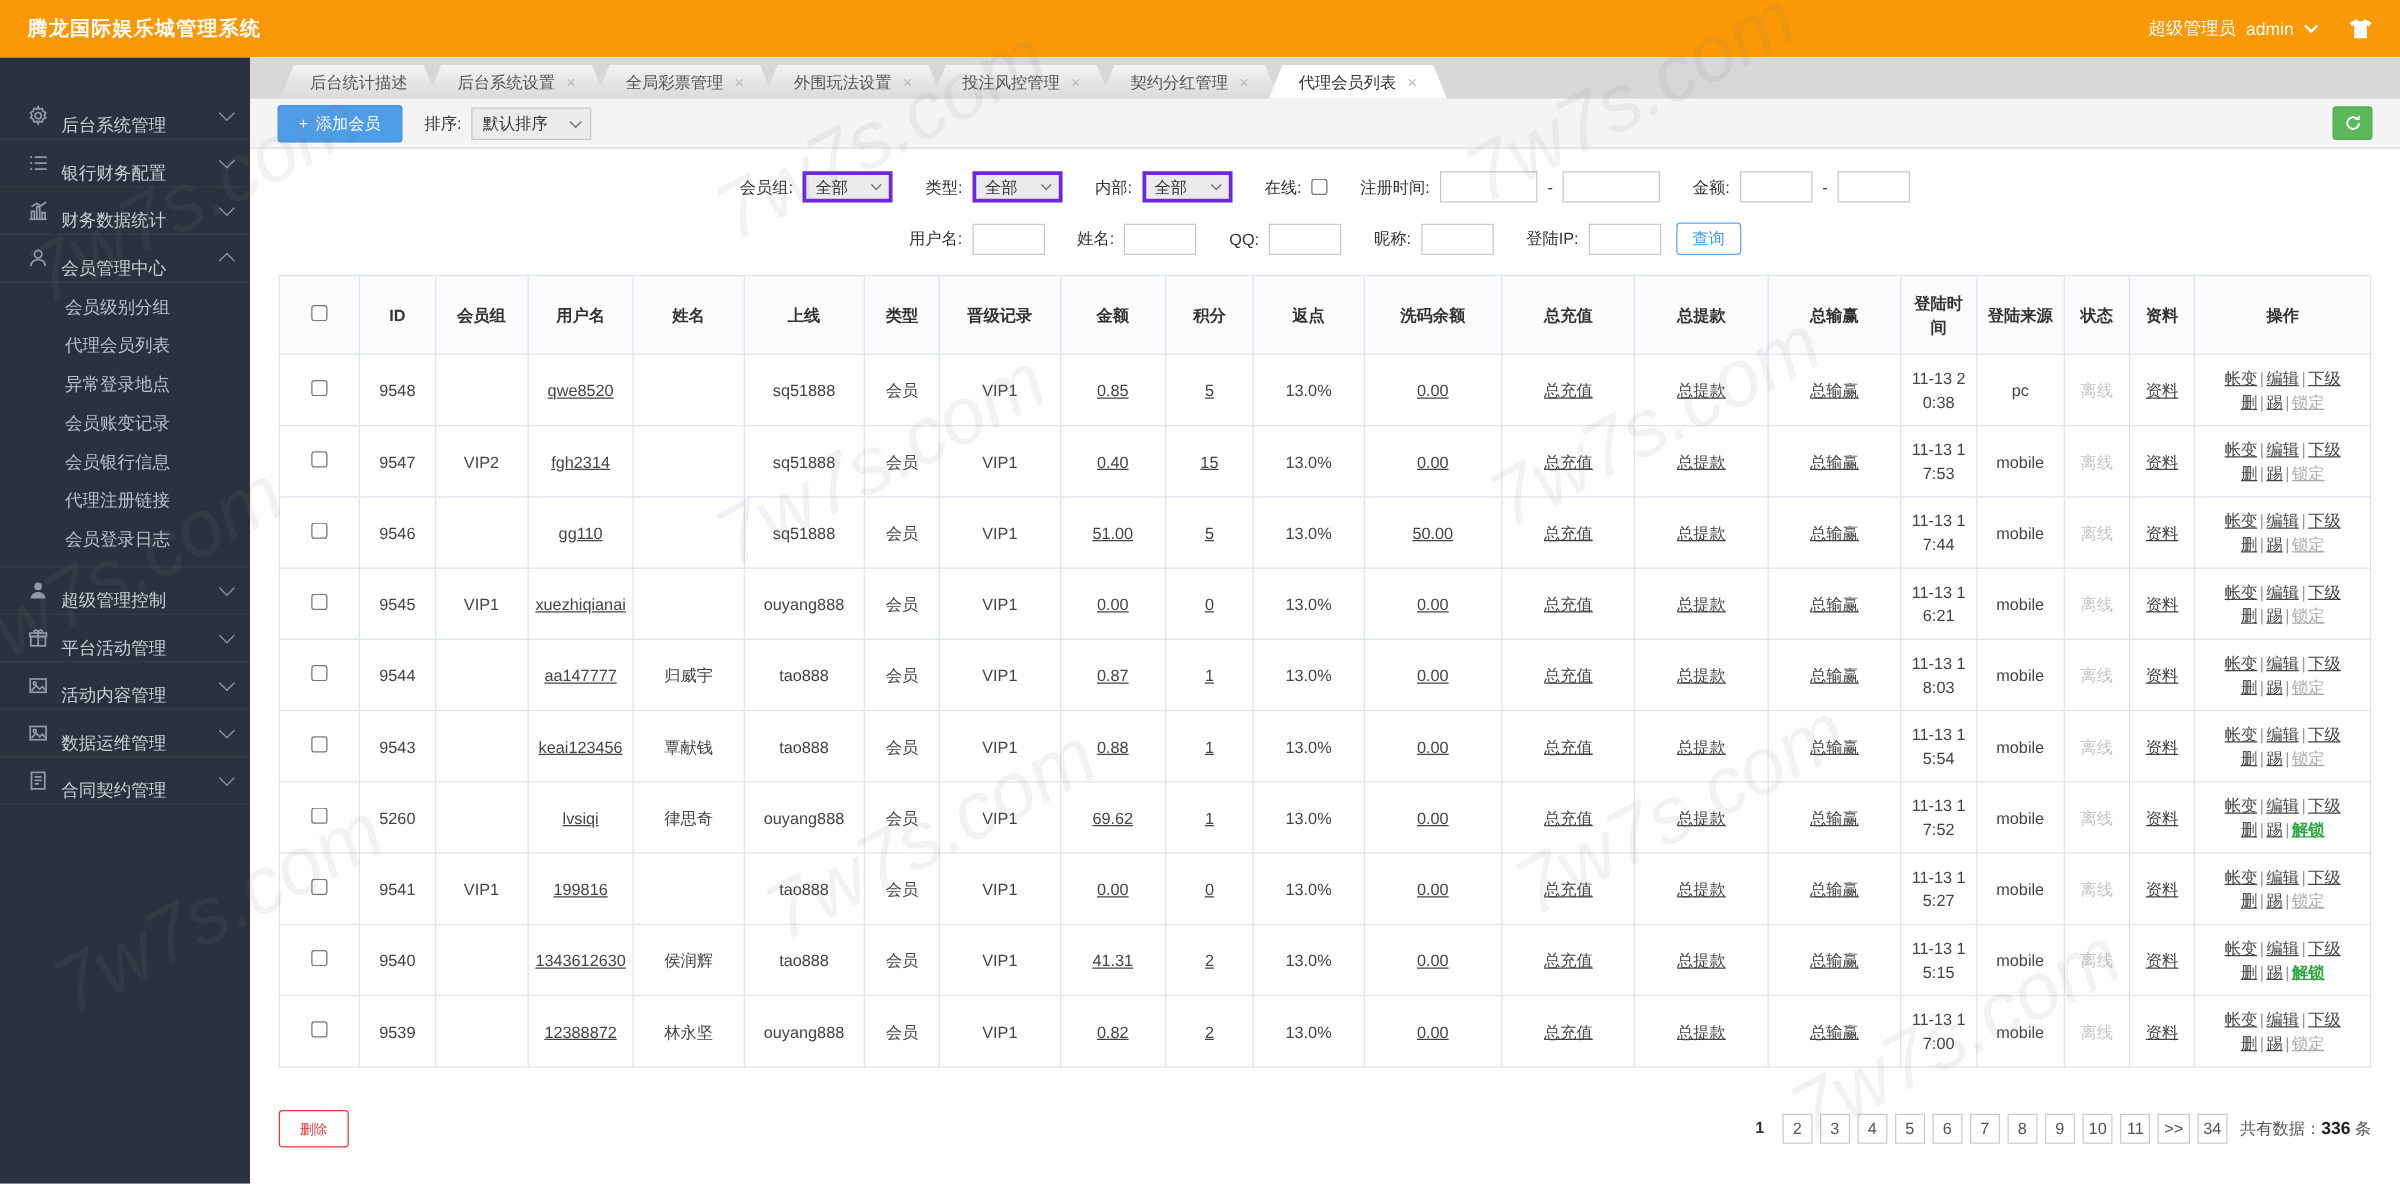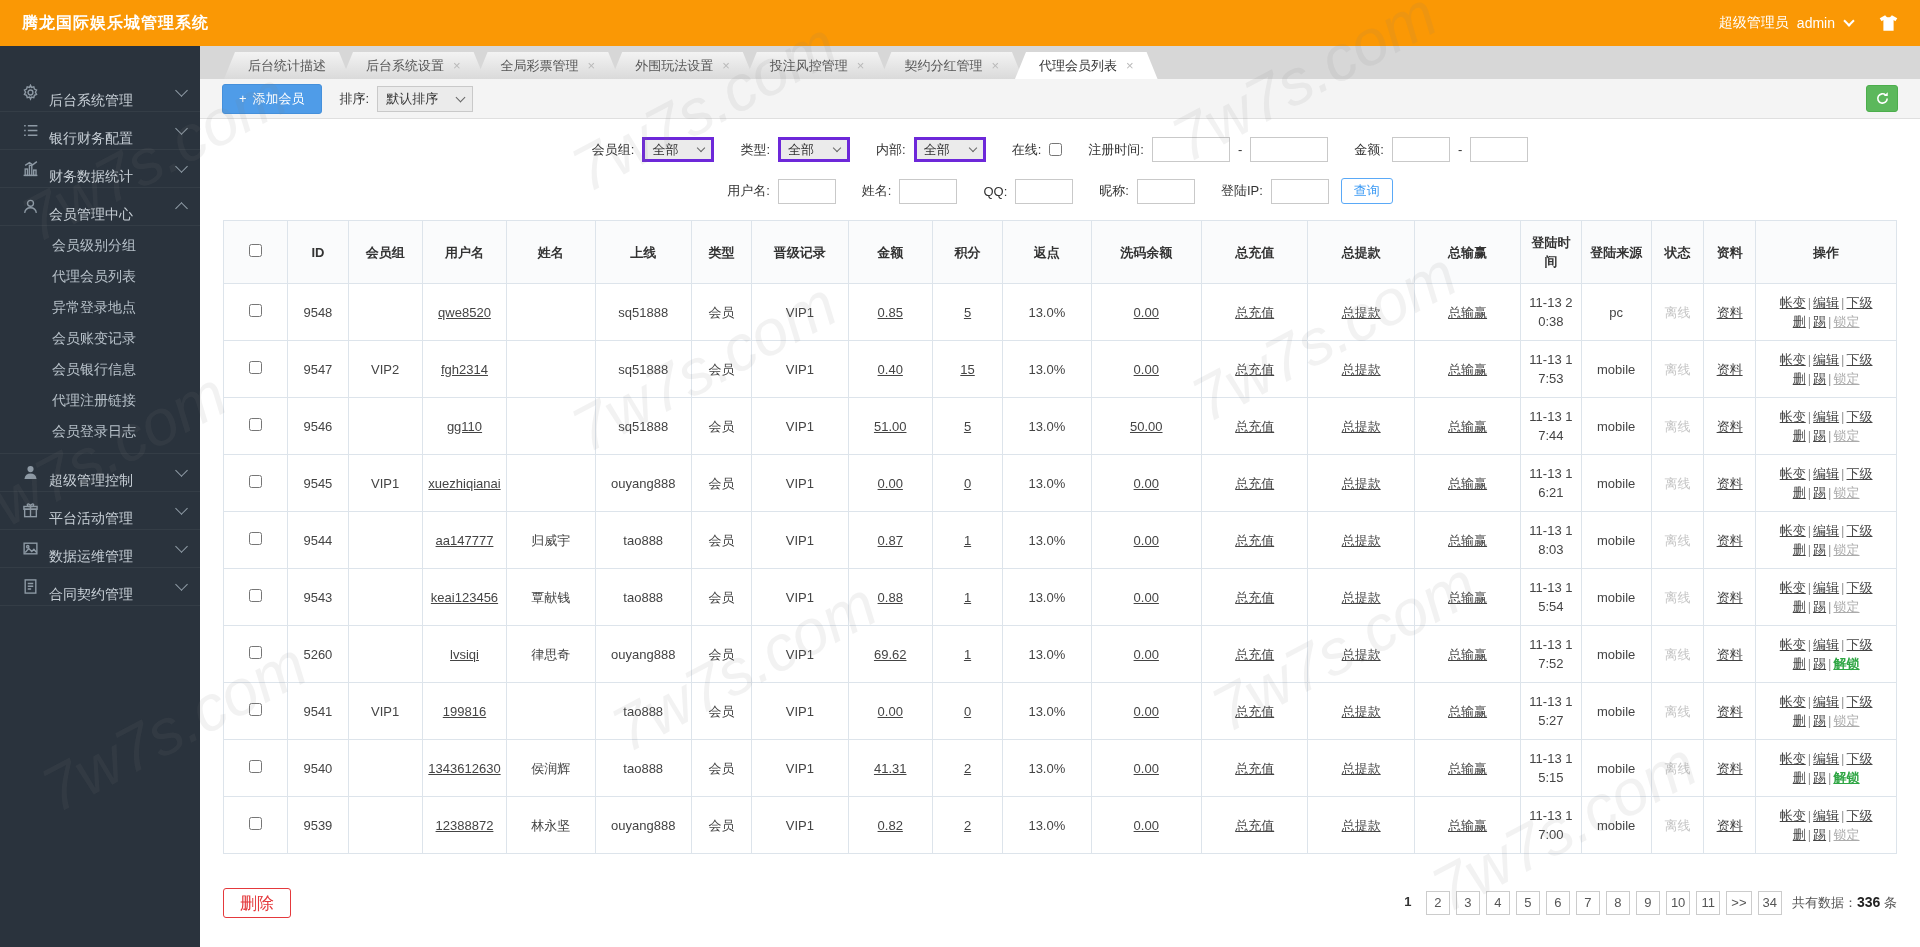--- a/index.html
+++ b/index.html
@@ -65,21 +65,21 @@
   td { color:#444; }
   a.tl { color:#444; text-decoration:underline; cursor:pointer; }
   .status-off { color:#C6C6C6; }
   .op-sep { color:#999; margin:0 2px; }
   .op-lock { color:#ABABAB; text-decoration:underline; cursor:pointer; }
   .op-unlock { color:#2FA644; text-decoration:underline; cursor:pointer; font-weight:bold; }
   .op-group { white-space:nowrap; display:inline-block; }
 
   
   .footer { display:flex; align-items:center; padding:34px 23px 0; }
-  .btn-del { height:30px; padding:0 16px; background:#fff; border:1px solid #E4393C; color:#E4393C; border-radius:3px; font-size:17px; cursor:pointer; }
+  .btn-del { height:30px; padding:0 16px; background:#fff; border:1px solid #E4393C; color:#E4393C; border-radius:3px; font-size:11px; cursor:pointer; }
   .footer .spacer { flex:1; }
   .pager { display:flex; align-items:center; gap:6px; }
   .page { min-width:24px; height:24px; line-height:22px; text-align:center; font-size:13px; color:#555; cursor:pointer; }
   .page.box { border:1px solid #CCC; background:#fff; padding:0 4px; }
   .page.cur { font-weight:bold; color:#333; }
   .totals { margin-left:10px; color:#555; }
   .totals b { color:#222; font-size:14px; }
 
   
   .wm { position:absolute; font-size:64px; color:rgba(130,130,130,0.10); transform:rotate(-28deg); pointer-events:none; z-index:40; white-space:nowrap; font-style:italic; }
@@ -171,20 +171,31 @@
         <div class="side-item">
           <span class="sicon">
             <svg viewBox="0 0 16 16">
               <rect x="2.5" y="6.8" width="11" height="7" fill="none" stroke="currentColor" stroke-width="1.3"></rect>
               <rect x="1.8" y="4.2" width="12.4" height="2.6" fill="none" stroke="currentColor" stroke-width="1.3"></rect>
               <path d="M8 4.2v9.6" fill="none" stroke="currentColor" stroke-width="1.3"></path>
               <path d="M8 4.2C8 1.8 5 1.2 5 2.9S8 4.2 8 4.2zm0 0c0-2.4 3-3 3-1.3S8 4.2 8 4.2z" fill="none" stroke="currentColor" stroke-width="1.3"></path>
             </svg>
           </span>
           <span class="slabel">平台活动管理</span>
+          <span class="schev"></span>
+        </div>
+        <div class="side-item">
+          <span class="sicon">
+            <svg viewBox="0 0 16 16">
+              <rect x="2" y="3" width="12" height="10" fill="none" stroke="currentColor" stroke-width="1.3"></rect>
+              <circle cx="5.4" cy="6.3" r="1.1" fill="none" stroke="currentColor" stroke-width="1.3"></circle>
+              <path d="M3 11.8l3.4-3.8 2.8 2.8 2-2 2.6 3" fill="none" stroke="currentColor" stroke-width="1.3"></path>
+            </svg>
+          </span>
+          <span class="slabel">活动内容管理</span>
           <span class="schev"></span>
         </div>
         <div class="side-item">
           <span class="sicon">
             <svg viewBox="0 0 16 16">
               <rect x="2" y="3" width="12" height="10" fill="none" stroke="currentColor" stroke-width="1.3"></rect>
               <circle cx="5.4" cy="6.3" r="1.1" fill="none" stroke="currentColor" stroke-width="1.3"></circle>
               <path d="M3 11.8l3.4-3.8 2.8 2.8 2-2 2.6 3" fill="none" stroke="currentColor" stroke-width="1.3"></path>
             </svg>
           </span>

